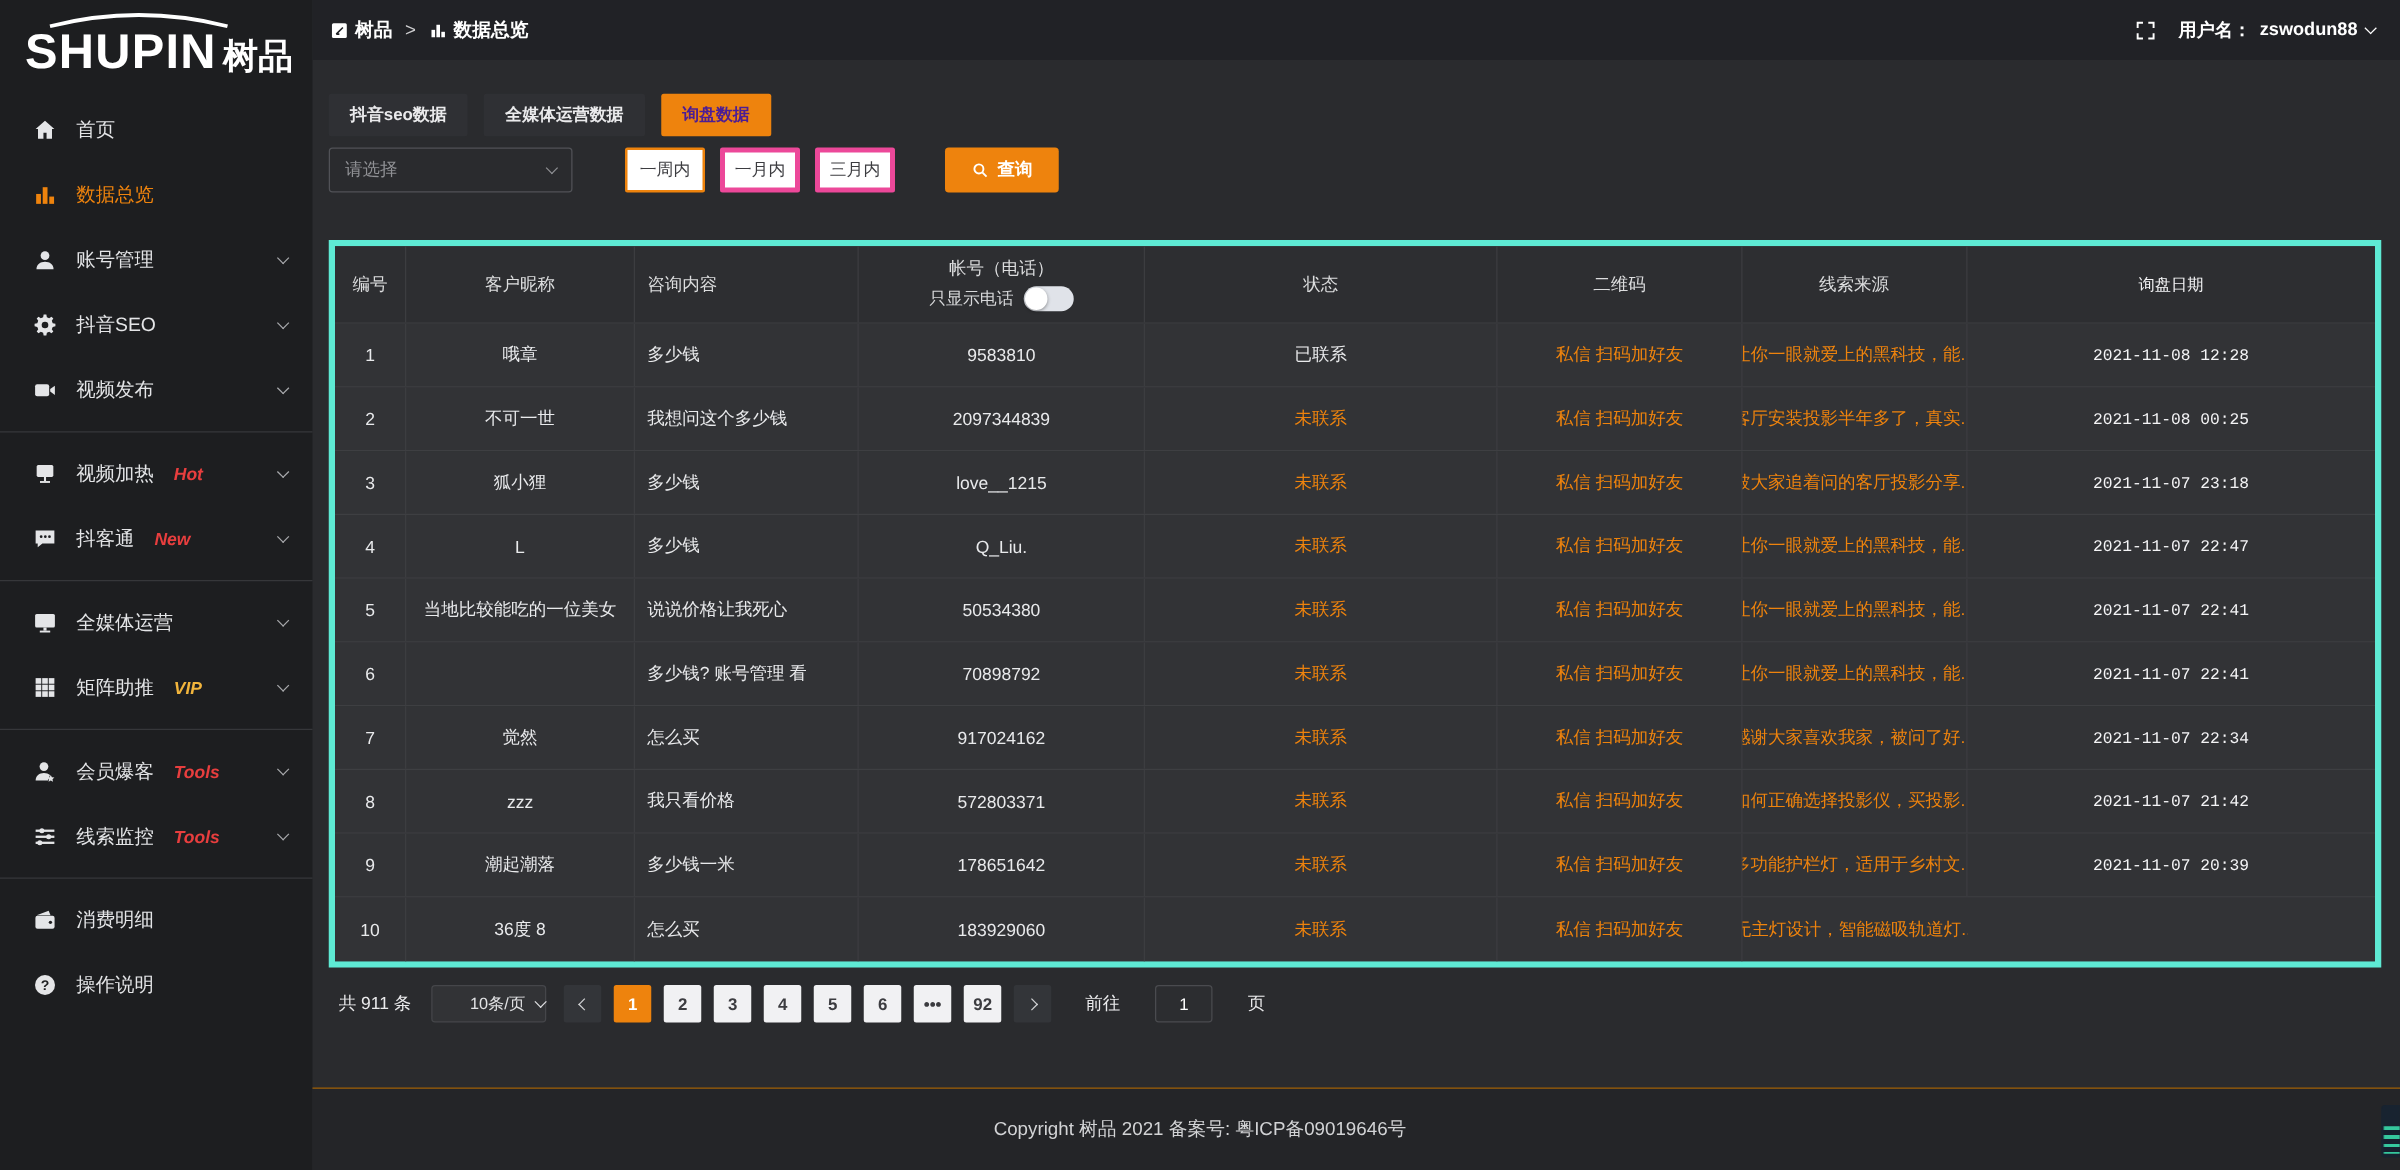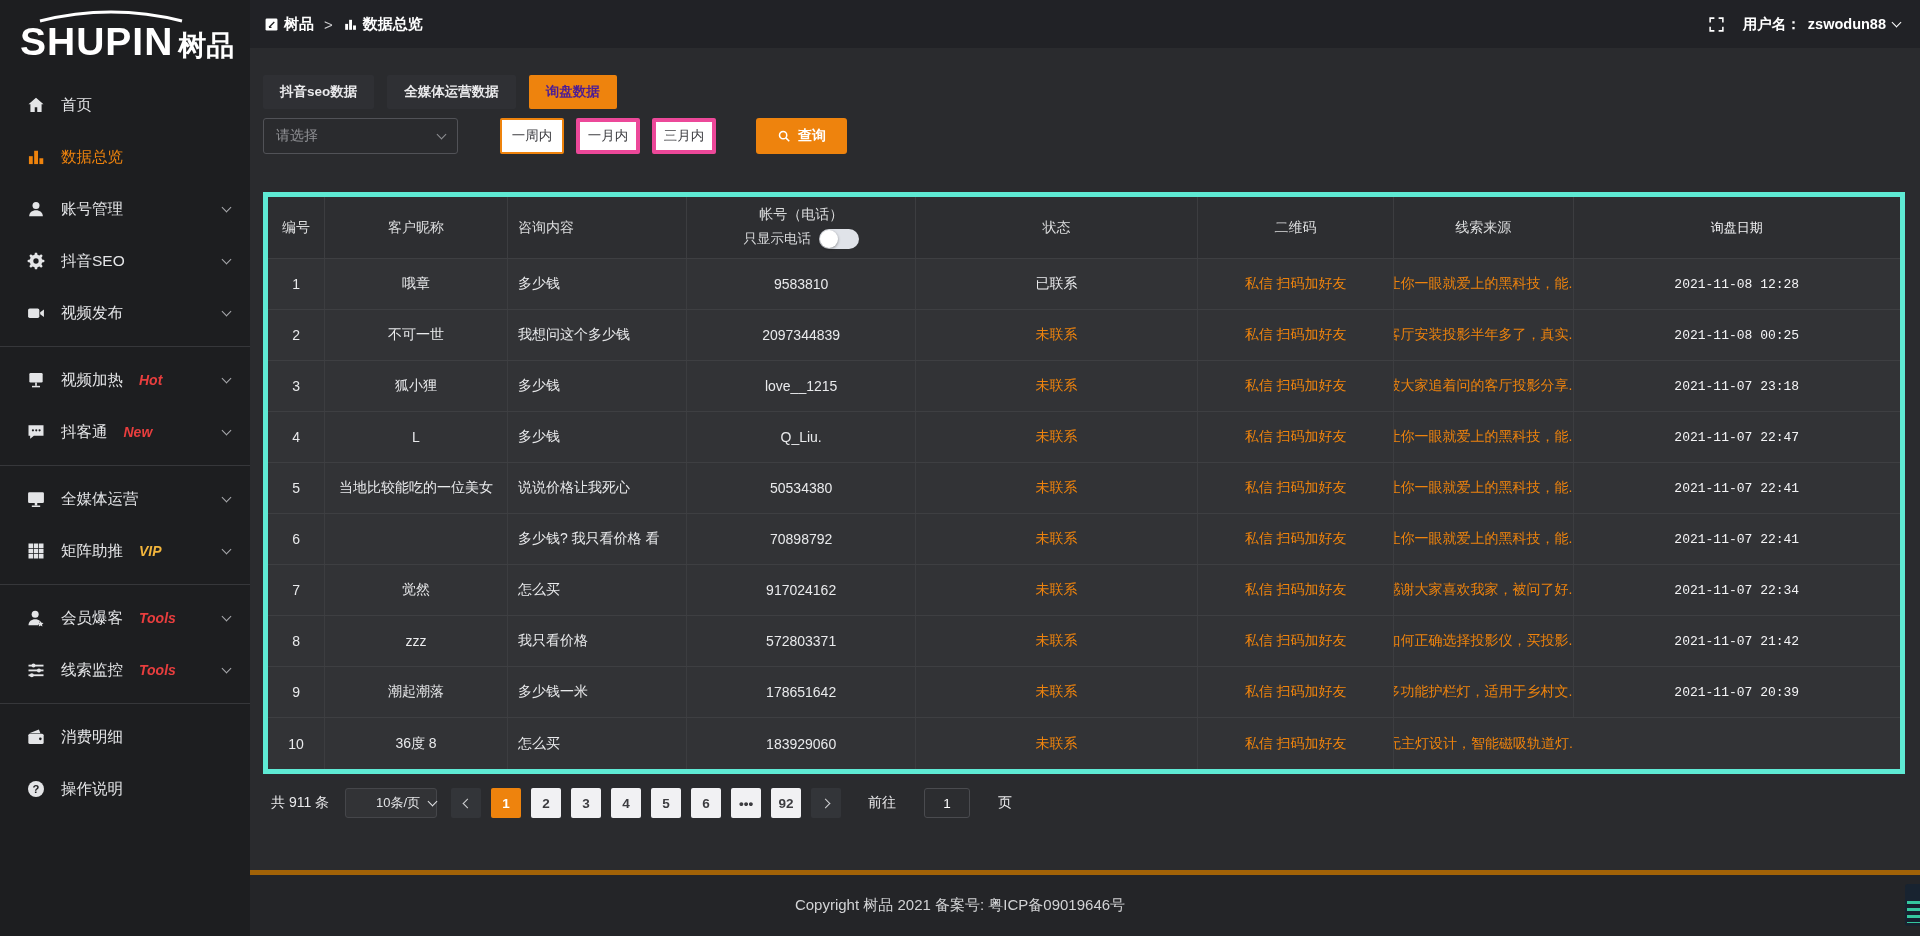--- a/index.html
+++ b/index.html
@@ -81,21 +81,21 @@
   .psize{width:92px;height:30px;background:#323336;border:1px solid #45464a;border-radius:3px;display:flex;align-items:center;justify-content:flex-end;gap:9px;font-size:13px;color:#e2e3e5;cursor:pointer;}
   .pnav{width:30px;height:30px;background:#333539;border:none;border-radius:2px;color:#d2d3d5;display:flex;align-items:center;justify-content:center;margin:0 5px;cursor:pointer;}
   .pnav:first-of-type{margin-left:14px;}
   .pages{display:flex;}
   .pnum{min-width:30px;height:30px;background:#f1f1f3;color:#3c3c40;display:flex;align-items:center;justify-content:center;margin:0 5px;border-radius:2px;font-weight:bold;font-size:13.5px;cursor:pointer;padding:0 4px;}
   .pnum.active{background:var(--accent);color:#fff;}
   .goto{margin-left:22px;display:flex;align-items:center;gap:28px;}
   .goto-input{width:46px;height:30px;background:#2c2d30;border:1px solid #4a4b4f;border-radius:3px;color:#fff;display:flex;align-items:center;justify-content:center;font-size:13.5px;cursor:text;}
 
   
-  .footer{margin-top:auto;height:66px;border-top:5px solid #a16207;background:#242528;display:flex;align-items:center;justify-content:center;padding-right:250px;color:#d2d3d5;font-size:15px;flex-shrink:0;}
+  .footer{margin-top:auto;height:66px;border-top:1px solid #a16207;background:#242528;display:flex;align-items:center;justify-content:center;padding-right:250px;color:#d2d3d5;font-size:15px;flex-shrink:0;}
 
   
   .float-widget{position:fixed;right:0;bottom:10px;width:15px;height:42px;background:#182330;border-radius:3px 0 0 3px;cursor:pointer;overflow:hidden;}
   .float-widget::after{content:"";position:absolute;left:2px;right:0;bottom:3px;height:22px;
     background:repeating-linear-gradient(#35c89e 0 3px,#16202e 3px 7px);}
 
   .chev{display:inline-block;width:7px;height:7px;border-right:1.6px solid currentColor;border-bottom:1.6px solid currentColor;}
   .chev-down{transform:rotate(45deg);margin-top:-4px;}
   .chev-left{transform:rotate(135deg);margin-left:2px;}
   .chev-right{transform:rotate(-45deg);margin-right:2px;}
@@ -485,21 +485,21 @@
               </div>
             </div>
             <div class="tr">
               <div class="td col-id">
                 <span>6</span>
               </div>
               <div class="td col-nick">
                 <span></span>
               </div>
               <div class="td col-msg">
-                <span>多少钱? 我只看价格 看</span>
+                <span>多少钱? 账号管理 看</span>
               </div>
               <div class="td col-acct">
                 <span>70898792</span>
               </div>
               <div class="td col-status">
                 <span class="status-pending">未联系</span>
               </div>
               <div class="td col-qr">
                 <span class="link">私信 扫码加好友</span>
               </div>

